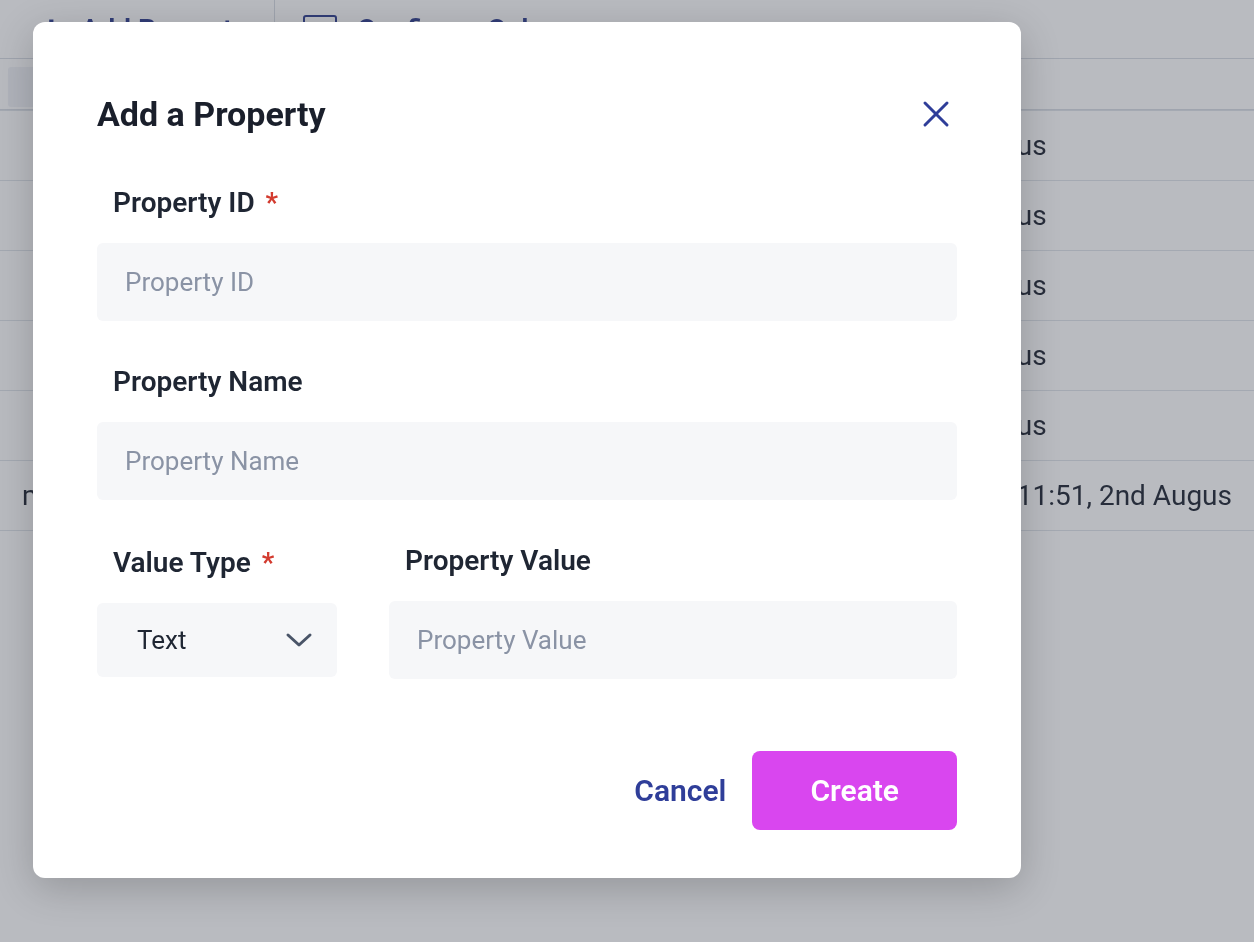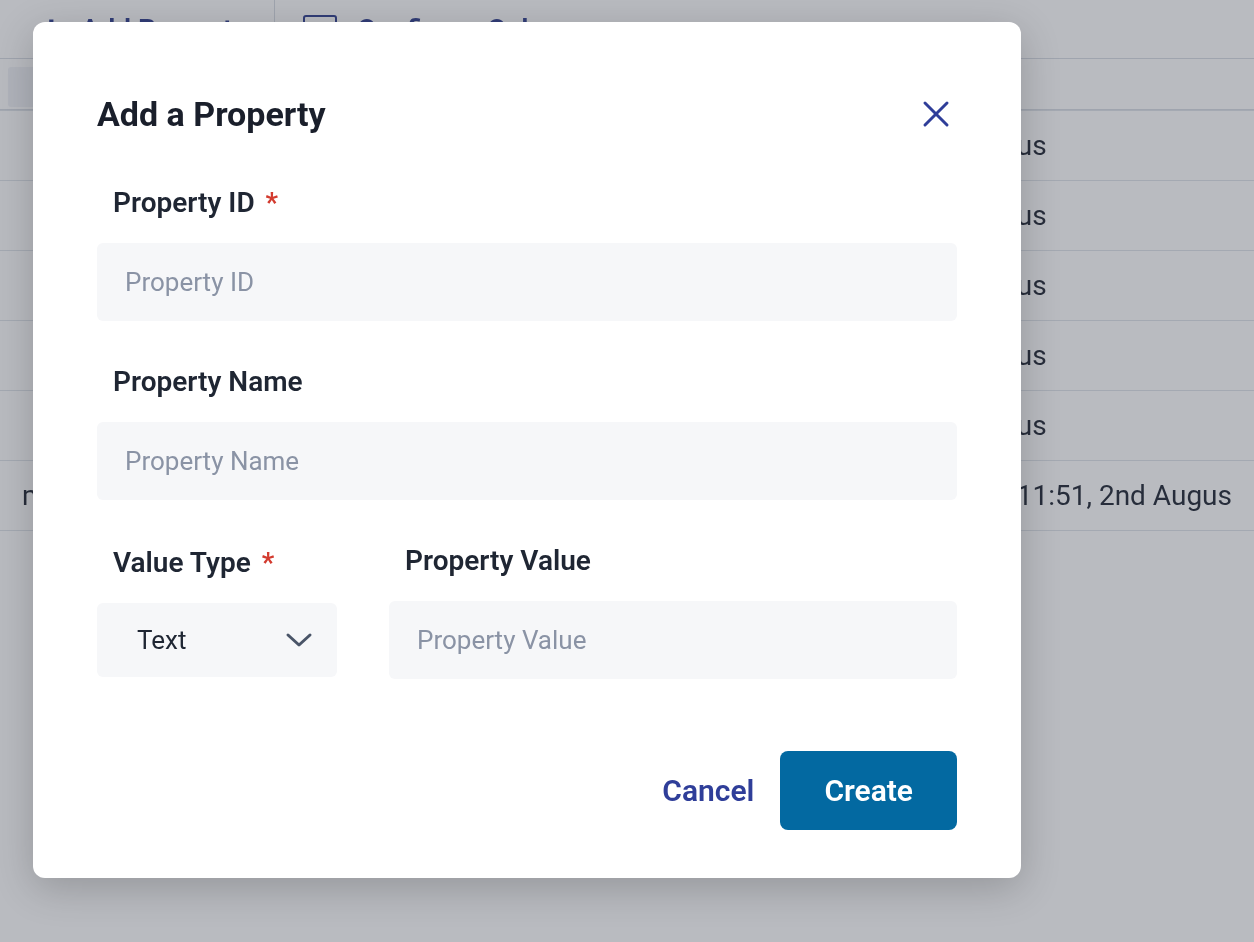--- a/index.html
+++ b/index.html
@@ -166,26 +166,26 @@
     .btn-cancel {
       background: none;
       border: none;
       color: #2f3e99;
       font-size: 30px;
       font-weight: 600;
       cursor: pointer;
       font-family: inherit;
     }
     .btn-create {
-      background: #0369a1;
+      background: #d946ef;
       color: #fff;
       border: none;
       font-size: 30px;
       font-weight: 600;
-      padding: 22px 44px;
+      padding: 22px 58px;
       border-radius: 8px;
       cursor: pointer;
       font-family: inherit;
     }
   </style>
 </head>
 <body>
 
 <div class="page">
   <div class="toolbar">

